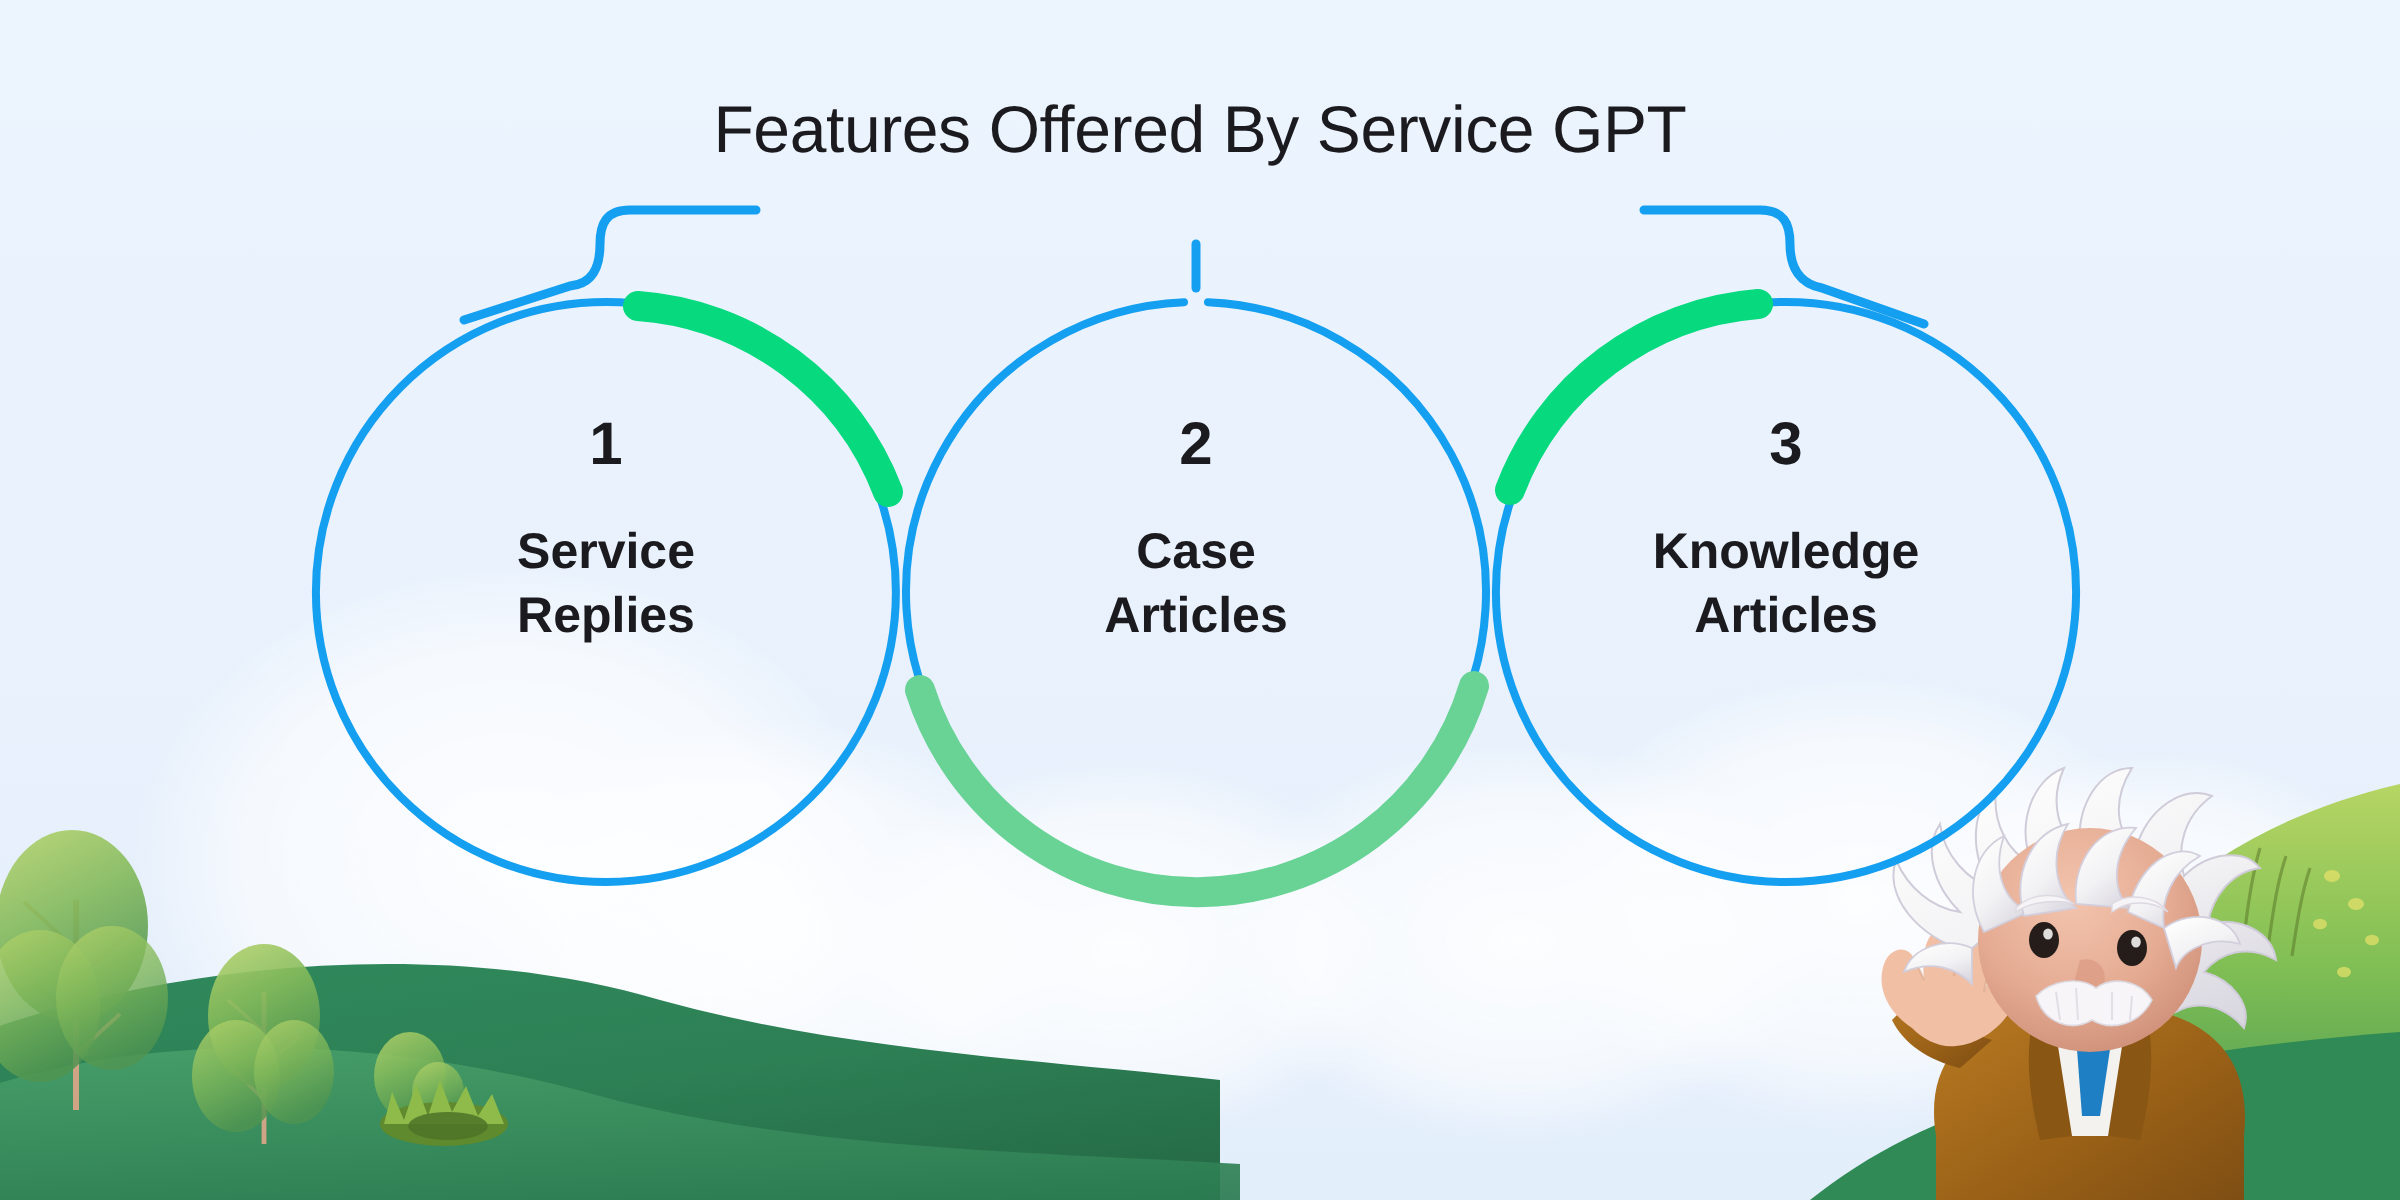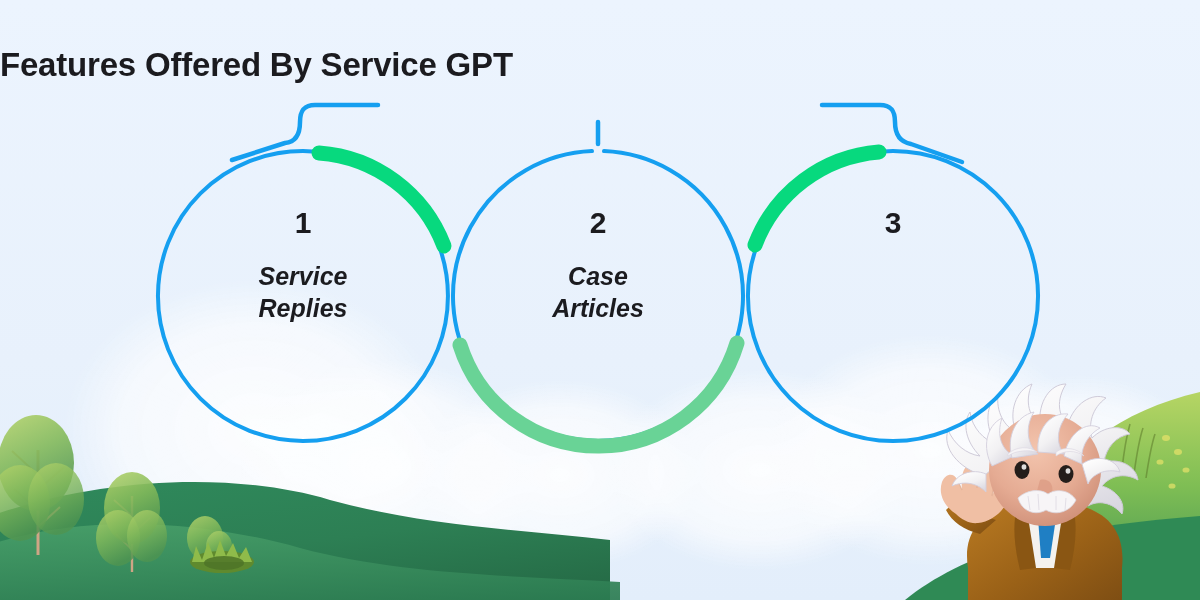--- a/index.html
+++ b/index.html
@@ -29,22 +29,23 @@
     width: 1200px;
     height: 600px;
   }
 
   
   .title {
     position: absolute;
     top: 46px;
     left: 0;
     width: 1200px;
+    text-align: center;
     font-size: 33px;
-    font-weight: bold;
+    font-weight: normal;
     letter-spacing: -0.2px;
     color: #1b1b1f;
     font-family: "Liberation Sans", sans-serif;
     z-index: 12;
   }
 
   
   .circle-text {
     position: absolute;
     width: 260px;
@@ -57,21 +58,20 @@
     color: #1b1b1f;
     line-height: 1;
     margin-bottom: 22px;
   }
   .circle-label {
     font-size: 25px;
     font-weight: bold;
     color: #1b1b1f;
     line-height: 1.28;
     white-space: pre-line;
-    font-style: italic;
   }
 
   #t1 { left: 173px; top: 208px; }
   #t2 { left: 468px; top: 208px; }
   #t3 { left: 763px; top: 208px; }
 </style>
 </head>
 <body>
 
 <div id="stage">
@@ -295,15 +295,17 @@
   </div>
 
   <div class="circle-text" id="t2">
     <div class="circle-num">2</div>
     <div class="circle-label">Case
 Articles</div>
   </div>
 
   <div class="circle-text" id="t3">
     <div class="circle-num">3</div>
+    <div class="circle-label">Knowledge
+Articles</div>
   </div>
 
 </div>
 
 </body></html>

